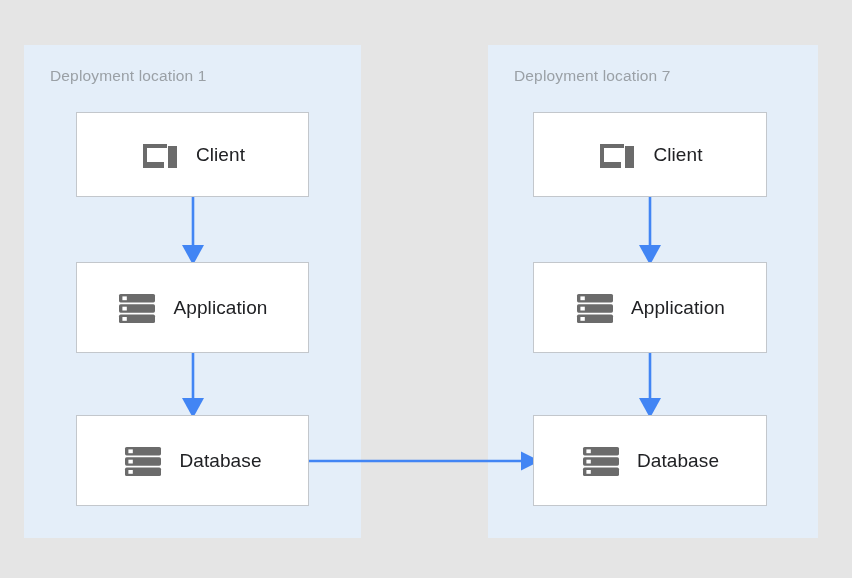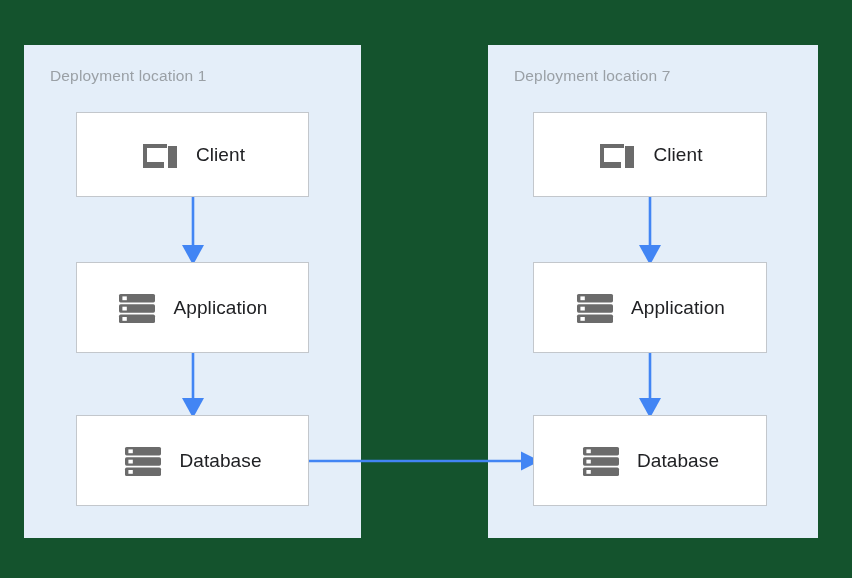--- a/index.html
+++ b/index.html
@@ -8,21 +8,21 @@
     background: #ffffff;
   }
   body {
     font-family: "Liberation Sans", sans-serif;
     -webkit-font-smoothing: antialiased;
   }
   #canvas {
     position: relative;
     width: 852px;
     height: 578px;
-    background: #14532d;
+    background: #e5e5e5;
     overflow: hidden;
   }
 
   
   .zone {
     position: absolute;
     background: #e4eef9;
   }
   #zone-1 { left: 24px;  top: 45px; width: 337px; height: 493px; }
   #zone-2 { left: 488px; top: 45px; width: 330px; height: 493px; }

